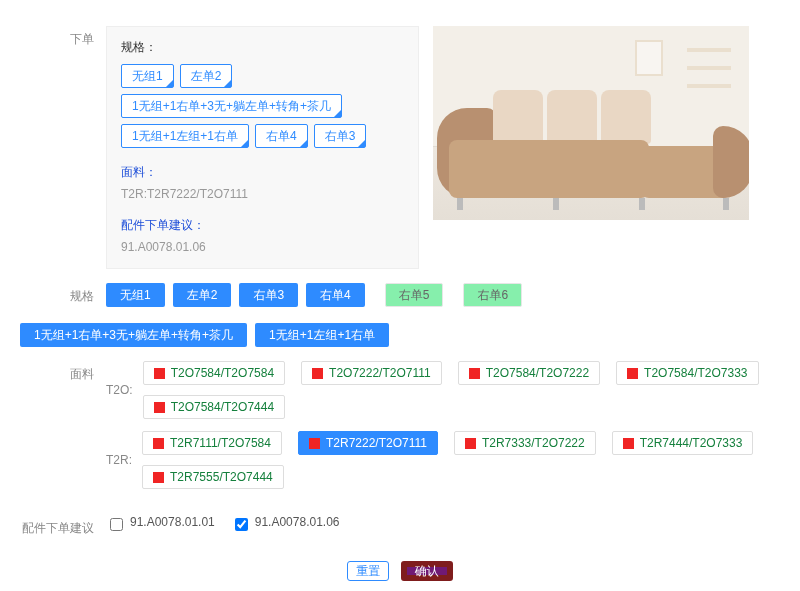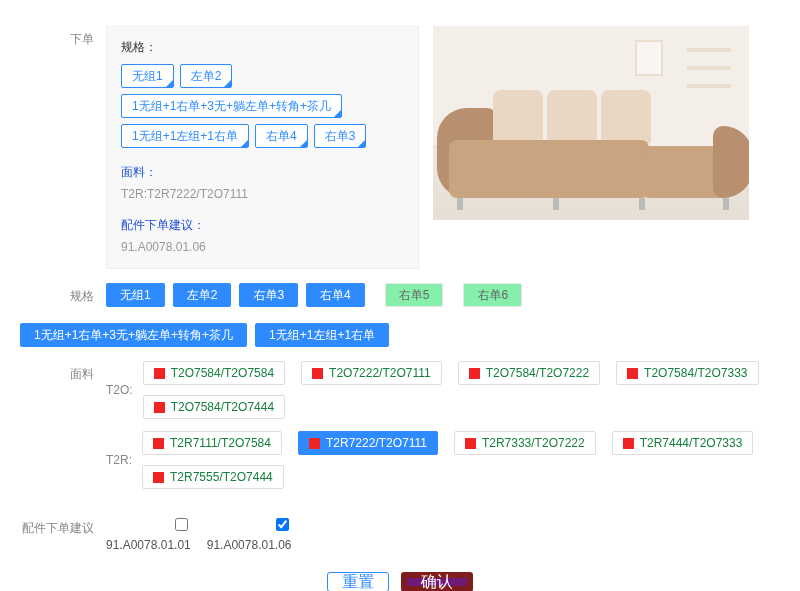--- a/index.html
+++ b/index.html
@@ -135,26 +135,26 @@
     gap: 6px;
   }
   .chip.selected { background: #2e8bff; color: #fff; border-color: #2e8bff; }
   .swatch { width: 11px; height: 11px; background: #f02424; display:inline-block; }
   .fabric-block { display: flex; align-items: center; margin-bottom: 12px; }
   .fabric-lead {
     color: #888; margin-right: 10px; line-height: 24px; white-space: nowrap;
   }
   .chip-wrap { display: flex; flex-wrap: wrap; gap: 10px 16px; }
   .check-row { display: flex; align-items: center; gap: 16px; }
-  .check-item { display: inline-flex; align-items: flex-end; gap: 4px; color: #555; flex-direction: column; }
+  .check-item { display: inline-flex; align-items: flex-start; gap: 4px; color: #555; }
   .check-item input { width:13px; height:13px; }
   .footer-actions { text-align: center; margin-top: 20px; }
   .footer-actions .obtn {
     display: inline-flex; align-items:center; justify-content:center;
-    height: 20px; padding: 0 14px; border-radius:3px; font-size:16px; cursor:pointer;
+    height: 20px; padding: 0 8px; border-radius:3px; font-size:12px; cursor:pointer;
     margin: 0 4px;
   }
   .obtn-outline { border:1px solid #2e8bff; color:#2e8bff; background:#fff; }
   .obtn-primary { border:6px solid #7f1d1d; color:#fff; background:#701a75; }
 </style>
 </head>
 <body>
 
 <div class="page">
 

